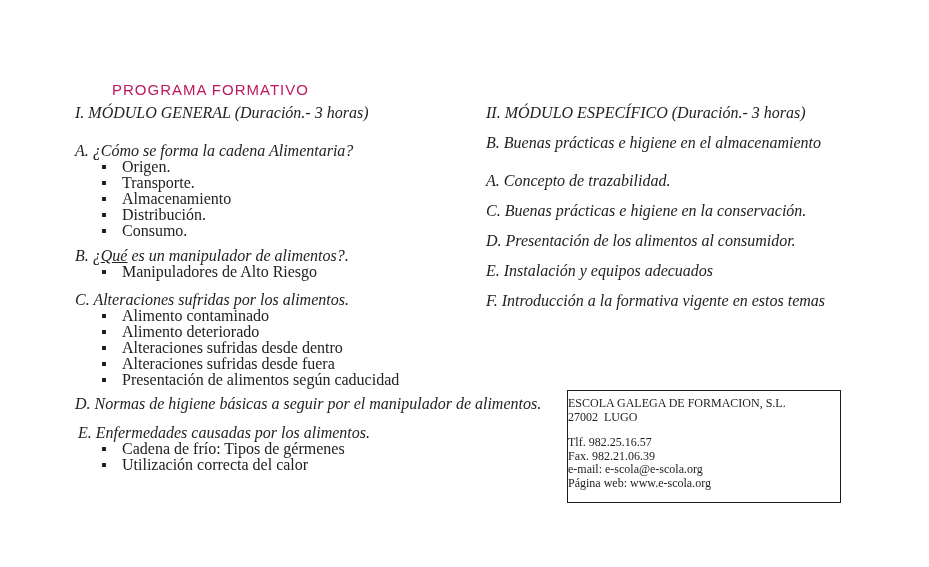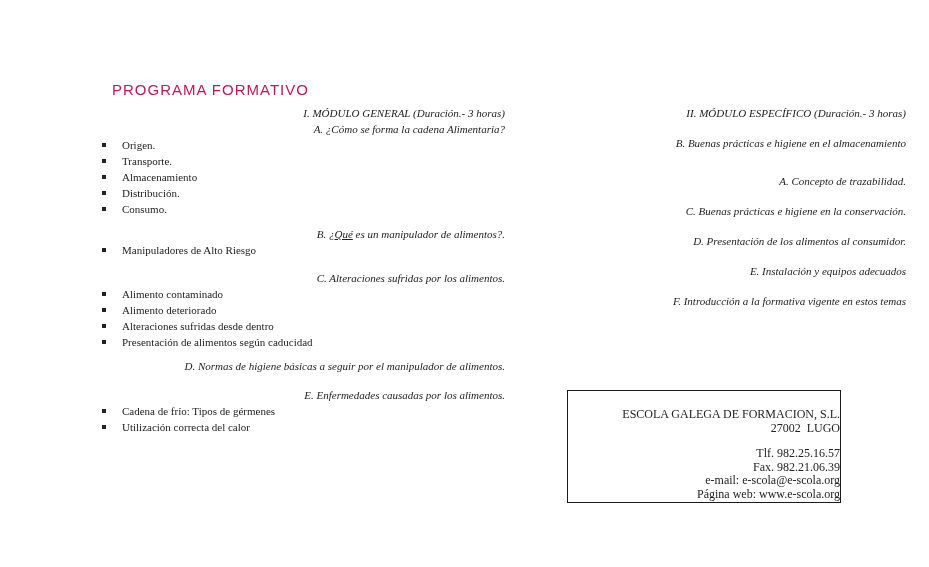--- a/index.html
+++ b/index.html
@@ -21,38 +21,37 @@
     font-family: "Liberation Sans", sans-serif;
     font-size: 15px;
     letter-spacing: 1px;
     color: #be185d;
     white-space: nowrap;
     margin-left: 37px;
   }
   .col {
     position: absolute;
     top: 105px;
-    font-size: 11px;
+    font-size: 16px;
     line-height: 16px;
-    text-align: right;
   }
   .col-left  { left: 75px;  width: 430px; }
   .col-right { left: 486px; width: 420px; font-family: Liberation Serif, serif; }
   .module-heading {
     font-style: italic;
     margin: 0;
     white-space: nowrap;
   }
   .section-label {
     font-style: italic;
     margin: 0;
     white-space: nowrap;
   }
   .u { text-decoration: underline; }
-  .mt-a { }
+  .mt-a { margin-top: 22px; }
   .mt-b { margin-top: 9px; }
   .mt-c { margin-top: 12px; }
   .mt-d { margin-top: 8px; }
   .mt-e { margin-top: 13px; margin-left: 3px; }
   ul.bullets {
     list-style: none;
     margin: 0; padding: 0 0 0 27px;
   }
   ul.bullets li {
     display: flex;
@@ -71,24 +70,24 @@
     margin: 14px 0 0 0;
     white-space: nowrap;
   }
   .right-item.first { margin-top: 22px; }
   .contact-box {
     position: absolute;
     left: 567px; top: 390px;
     width: 274px; height: 113px;
     box-sizing: border-box;
     border: 1.5px solid #1a1a1a;
-    text-align: right;
+    text-align: left;
     font-size: 12px;
     line-height: 13.5px;
-    padding-top: 17px;
+    padding-top: 6px;
   }
   .contact-box div { white-space: pre-wrap; }
   .contact-box .gap { height: 12px; }
 </style>
 </head>
 <body>
 
 <div class="page">
 
   <div class="doc-title">PROGRAMA FORMATIVO</div>
@@ -137,20 +136,24 @@
       <li>
           <span class="sq"></span>
           <span class="bullet-text">Alimento deteriorado</span>
         </li>
       <li>
           <span class="sq"></span>
           <span class="bullet-text">Alteraciones sufridas desde dentro</span>
         </li>
       <li>
           <span class="sq"></span>
+          <span class="bullet-text">Alteraciones sufridas desde fuera</span>
+        </li>
+      <li>
+          <span class="sq"></span>
           <span class="bullet-text">Presentación de alimentos según caducidad</span>
         </li>
     </ul>
 
     <p class="section-label mt-d">D. Normas de higiene básicas a seguir por el manipulador de alimentos.</p>
 
     <p class="section-label mt-e">E. Enfermedades causadas por los alimentos.</p>
     <ul class="bullets">
       <li>
           <span class="sq"></span>

